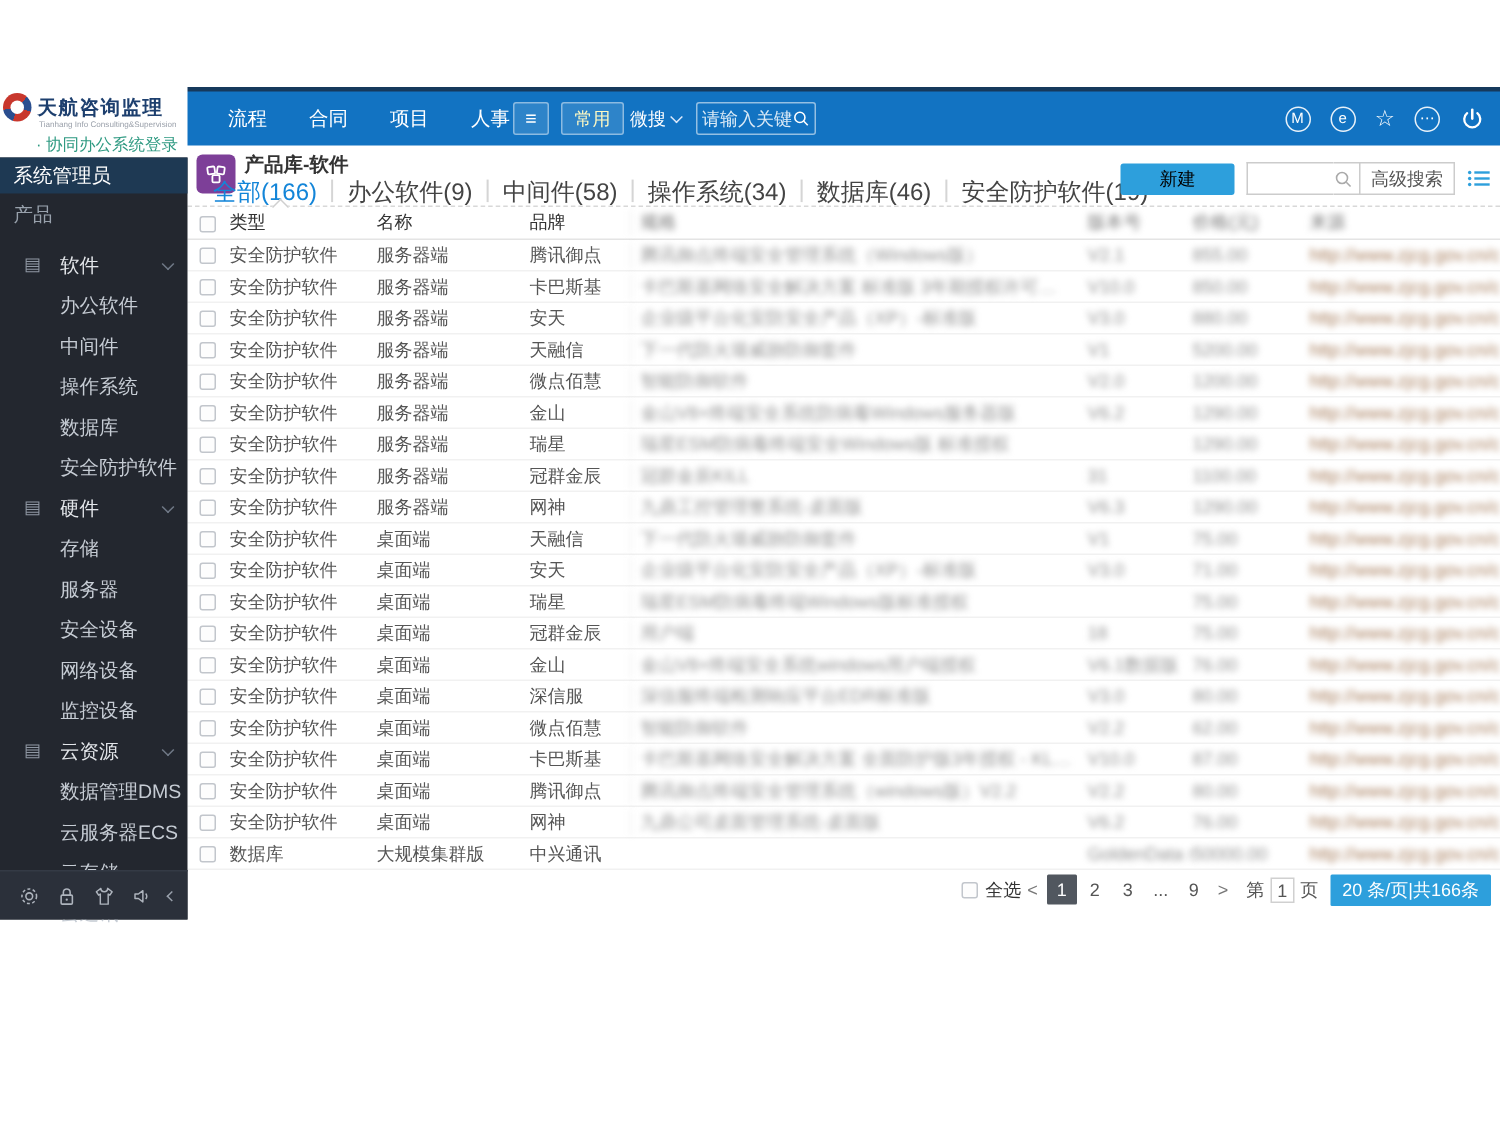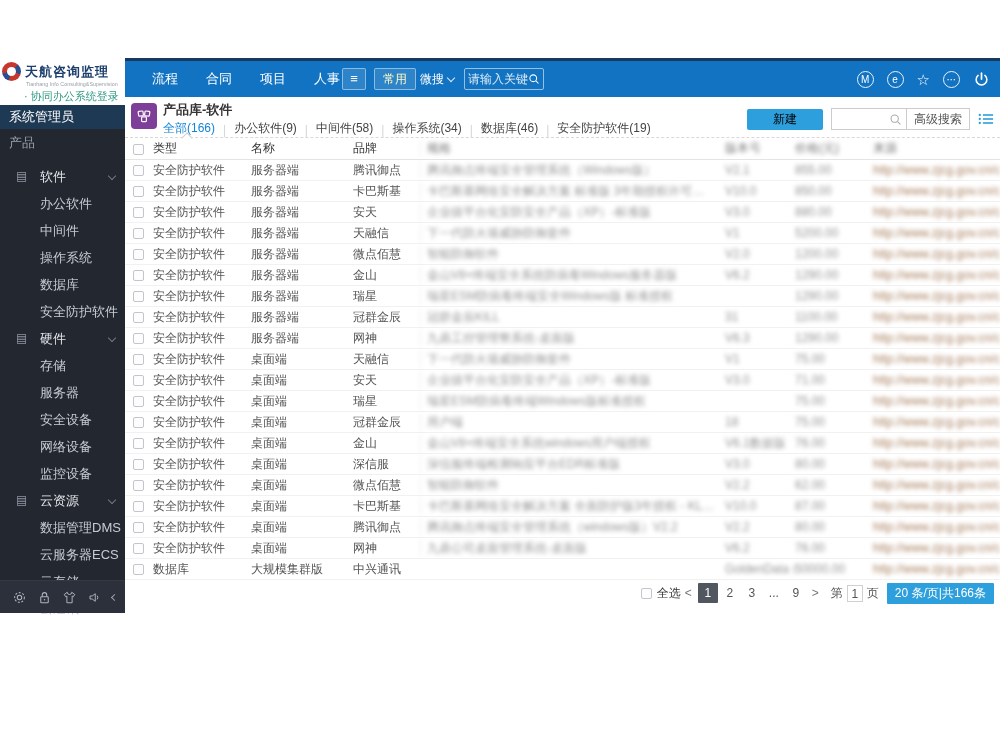--- a/index.html
+++ b/index.html
@@ -42,21 +42,21 @@
   .side-item{height:27px;line-height:27px;color:#c6ccd4;font-size:13px;padding-left:40px;cursor:pointer;white-space:nowrap}
   .side-foot{position:absolute;left:0;bottom:0;width:125px;height:33px;background:#2b303a;border-top:1px solid #343a45;display:flex;align-items:center;justify-content:space-between;padding:0 8px 0 12px}
   .sf-ic{width:15px;height:15px;cursor:pointer}
   .sf-chev{width:5px;height:5px;border-left:1px solid #9aa1ac;border-bottom:1px solid #9aa1ac;transform:rotate(45deg);cursor:pointer}
 
   
   .main{position:absolute;left:125px;top:39px;right:0}
   .page-header{position:relative;padding-top:4px}
   .ph-icon{position:absolute;left:6px;top:6px;width:26px;height:26px;border-radius:4px;background:#7d3f98;display:flex;align-items:center;justify-content:center}
   .ph-title{margin-left:38px;font-size:13px;font-weight:bold;color:#333;height:17px;line-height:17px}
-  .tabs{padding-left:38px;height:20px;border-bottom:1px dashed #d8d8d8;display:flex;align-items:flex-end;font-size:12px;position:relative}
+  .tabs{padding-left:17px;height:20px;border-bottom:1px dashed #d8d8d8;display:flex;align-items:flex-start;font-size:16px;position:relative}
   .tab{color:#444;cursor:pointer;white-space:nowrap}
   .tab.active{color:#1385d8}
   .tab-sep{color:#d5d5d5;margin:0 8px}
   .notch{position:absolute;left:58px;bottom:-5px;width:8px;height:8px;background:#fff;border-left:1px solid #cfcfcf;border-top:1px solid #cfcfcf;transform:rotate(45deg)}
   .actions{position:absolute;right:6px;top:11px;display:flex;align-items:center}
   .btn-new{background:#2d9fdc;color:#000000;font-size:12px;height:21px;line-height:21px;padding:0 26px;border-radius:2px;cursor:pointer}
   .asearch{display:flex;align-items:center;margin-left:8px;height:22px}
   .asearch input{width:58px;height:22px;border:1px solid #ccc;border-right:none;outline:none;padding:0 4px;font-size:12px;font-family:inherit}
   .as-mag{height:22px;border-top:1px solid #ccc;border-bottom:1px solid #ccc;display:flex;align-items:center;padding-right:4px;background:#fff}
   .btn-adv{height:22px;line-height:20px;border:1px solid #ccc;background:#fff;color:#555;font-size:12px;padding:0 7px;cursor:pointer}

